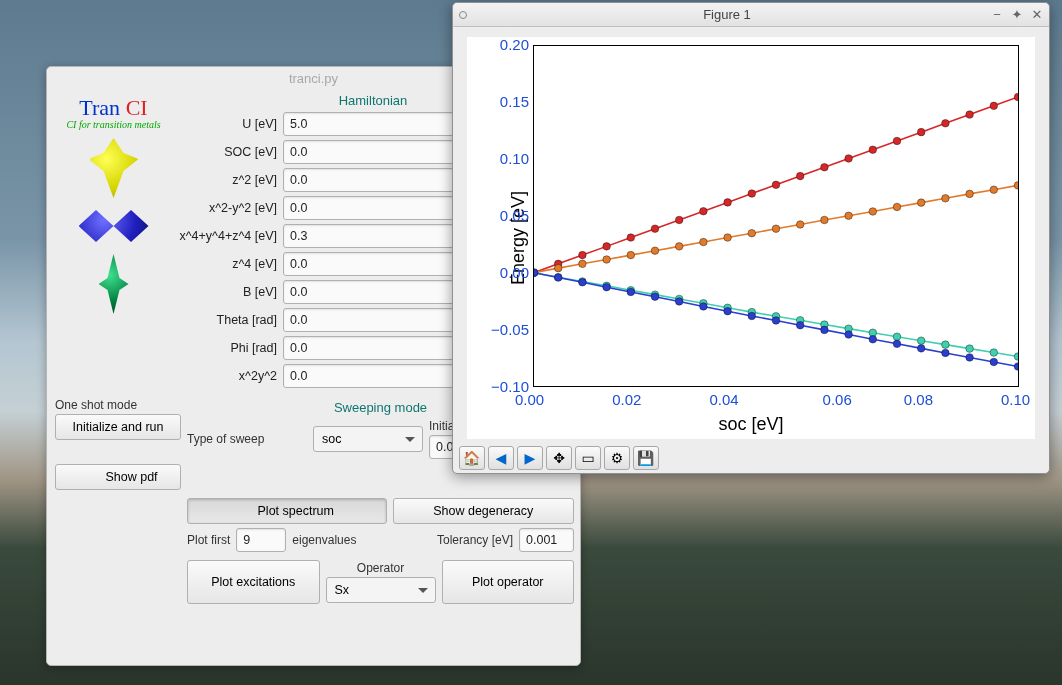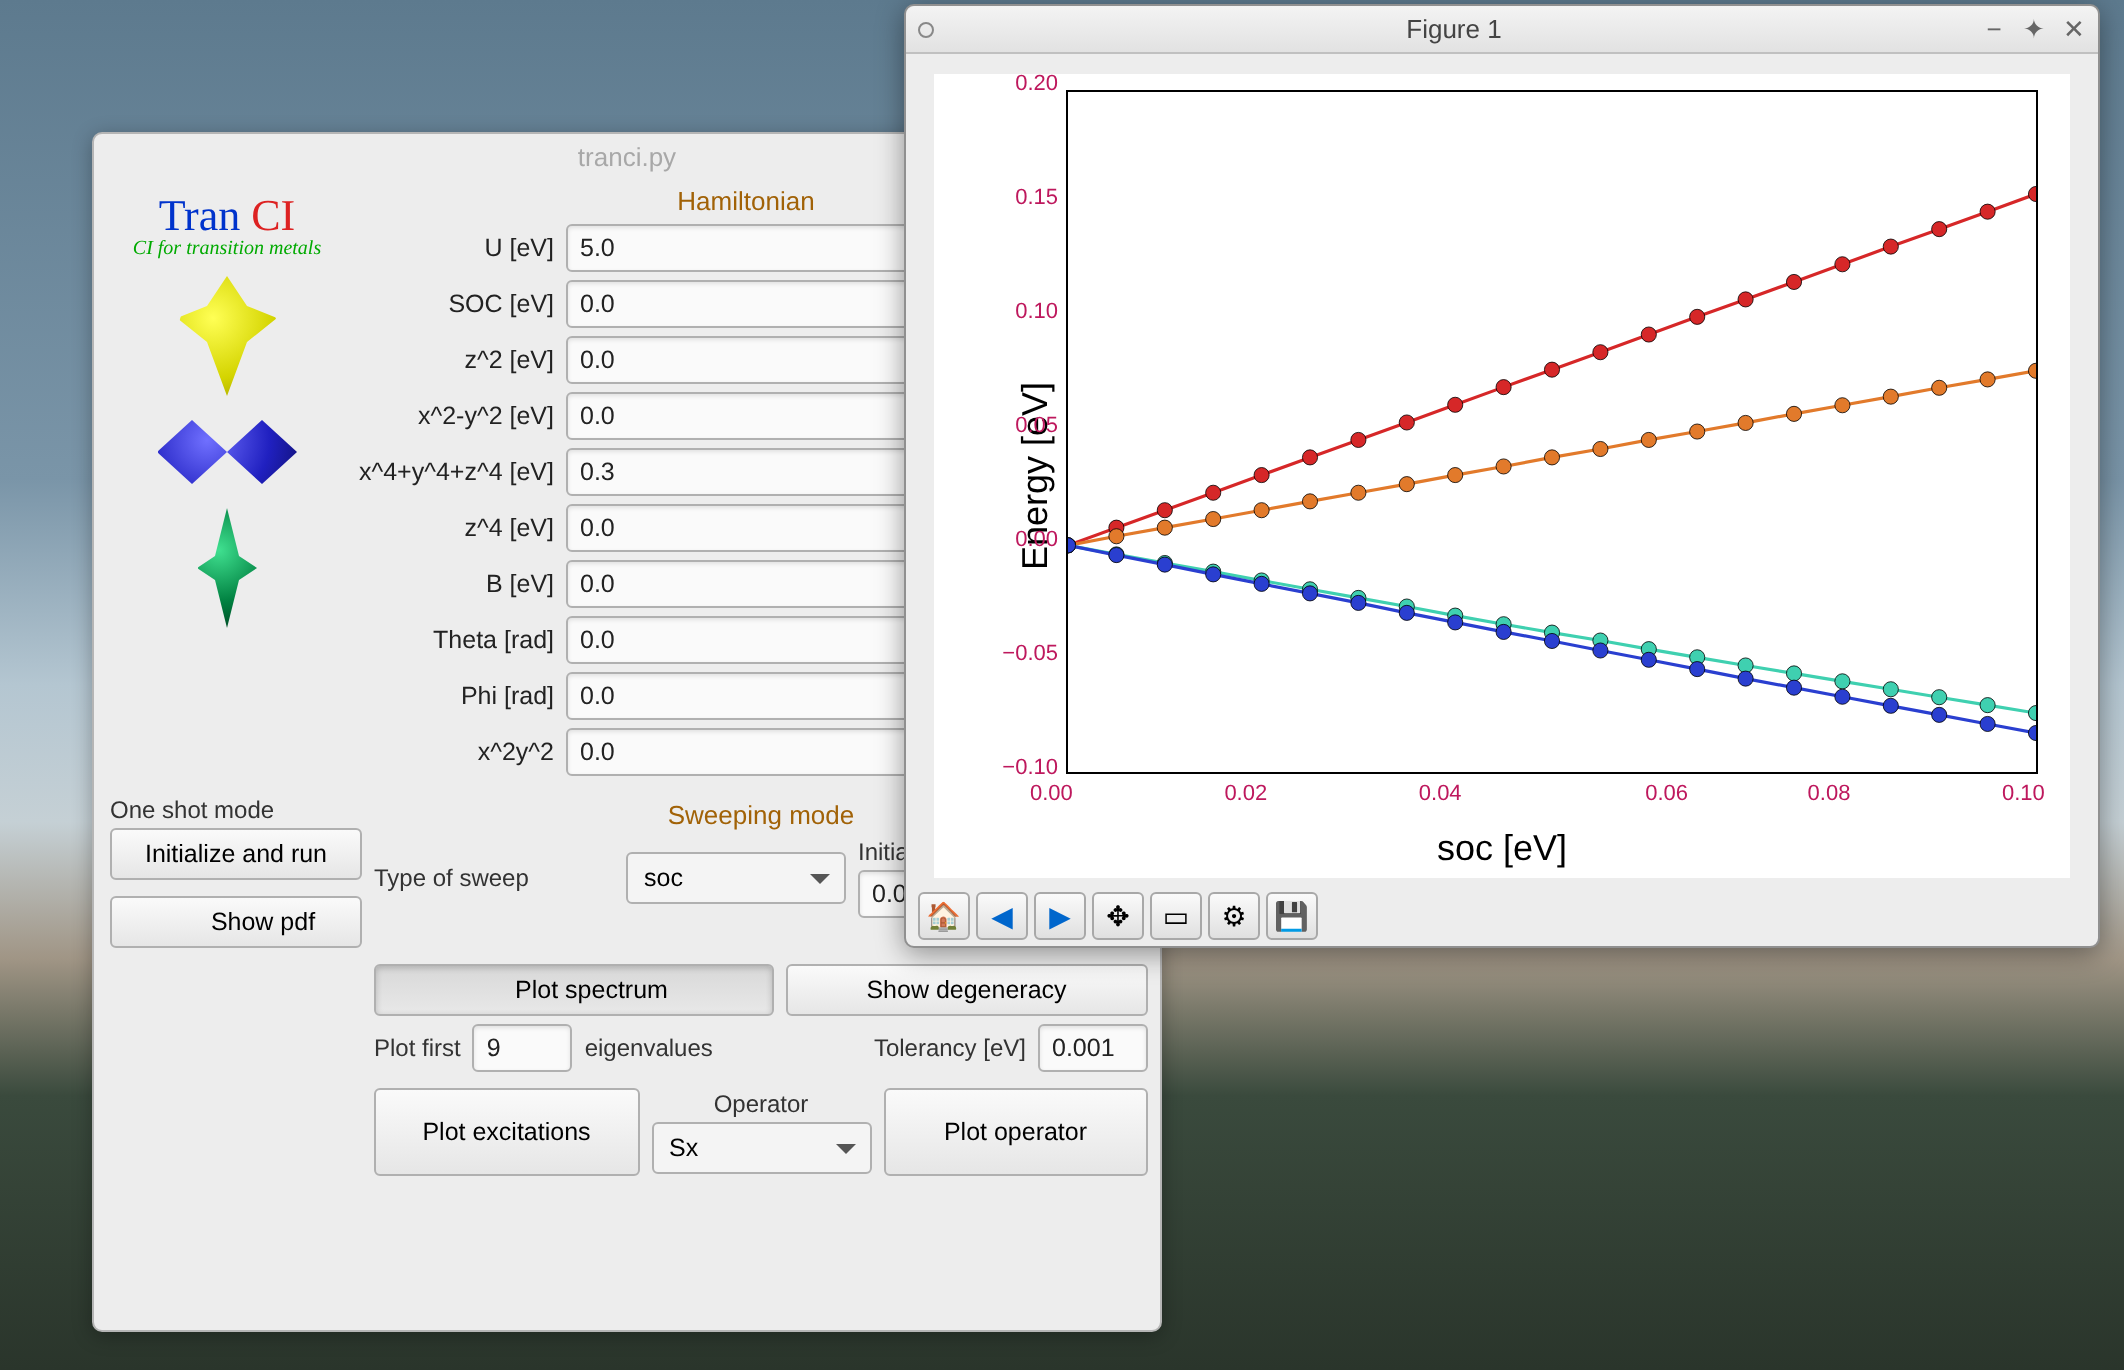--- a/index.html
+++ b/index.html
@@ -44,21 +44,21 @@
   }
   .logo-title { font-family: "Times New Roman", serif; font-size: 22px; }
   .logo-tran { color: #0033cc; }
   .logo-ci   { color: #d22; }
   .logo-sub  { font-family:"Times New Roman",serif; color:#0a0; font-style:italic; font-size:10px; margin-top:-2px; }
   .orbital { width:50px; height:60px; margin:8px auto; }
   .orb-yellow { background: radial-gradient(circle at 35% 35%, #ffff55 0%, #d4d400 60%, #9a9a00 100%); border-radius:50% 50% 40% 40%; clip-path: polygon(50% 0%, 70% 25%, 100% 35%, 70% 55%, 50% 100%, 30% 55%, 0% 35%, 30% 25%);}
   .orb-blue   { background: radial-gradient(circle at 35% 35%, #7070ff 0%, #2020c0 60%, #101070 100%); width:70px;height:40px;border-radius:50%; clip-path: polygon(0% 50%,25% 10%,50% 50%,75% 10%,100% 50%,75% 90%,50% 50%,25% 90%);}
   .orb-green  { background: radial-gradient(circle at 35% 35%, #40e090 0%, #008040 60%, #004020 100%); width:30px;height:60px;border-radius:50%; clip-path: polygon(50% 0%,70% 40%,100% 50%,70% 60%,50% 100%,30% 60%,0% 50%,30% 40%);}
   .ham-col { flex:1; padding:2px 6px 2px 0; }
-  .section-header { text-align:center; font-size:13px; color:#a16207; margin:2px 0 4px; }
+  .section-header { text-align:center; font-size:13px; color:#0f766e; margin:2px 0 4px; }
   .form-row { display:flex; align-items:center; margin-bottom:4px; gap:6px; }
   .form-label { width:105px; text-align:right; color:#222; font-size:12.5px;}
   input[type=text] {
     background:#fafafa;
     border:1px solid #b0b0b0;
     border-radius:3px;
     padding:4px 6px;
     font-size:12.5px;
     color:#222;
     box-shadow: inset 0 1px 2px rgba(0,0,0,0.1);
@@ -130,21 +130,21 @@
     position:absolute; left:4px; top:50%;
     transform:translateY(-50%) rotate(-90deg);
     transform-origin:center;
     font-size:18px;
   }
   .axis-label-x{
     position:absolute; bottom:4px; left:50%;
     transform:translateX(-50%);
     font-size:18px;
   }
-  .ytick,.xtick{ position:absolute; font-size:11px; color:#be185d;}
+  .ytick,.xtick{ position:absolute; font-size:15px; color:#1d4ed8;}
   .toolbar{
     height:30px; display:flex; gap:3px; padding:2px 6px; align-items:center;
   }
   .tool-btn{
     width:26px;height:24px;
     background:linear-gradient(#fafafa,#e0e0e0);
     border:1px solid #a8a8a8; border-radius:3px;
     display:flex;align-items:center;justify-content:center;
     font-size:14px; cursor:pointer;
   }
@@ -212,21 +212,21 @@
             </div>
           </div>
       </div>
     </div>
 
     <div class="bottom-area">
       <div class="row" style="align-items:flex-start;">
         <div style="width:126px;" class="stack">
           <span class="small-label">One shot mode</span>
           <div class="btn">Initialize and run</div>
-          <div class="btn" style="margin-top:6px;padding-left:39px;">Show pdf</div>
+          <div class="btn" style="margin-top:22px;padding-left:39px;">Show pdf</div>
         </div>
         <div style="flex:1;">
           <div class="section-header">Sweeping mode</div>
           <div class="row">
             <span class="small-label" style="width:120px;text-align:left;">Type of sweep</span>
             <div class="select"><span>soc</span></div>
             <div class="stack">
                 <span class="small-label">Initial</span>
                 <input type="text" class="short-input" value="0.0" style="">
               </div>

